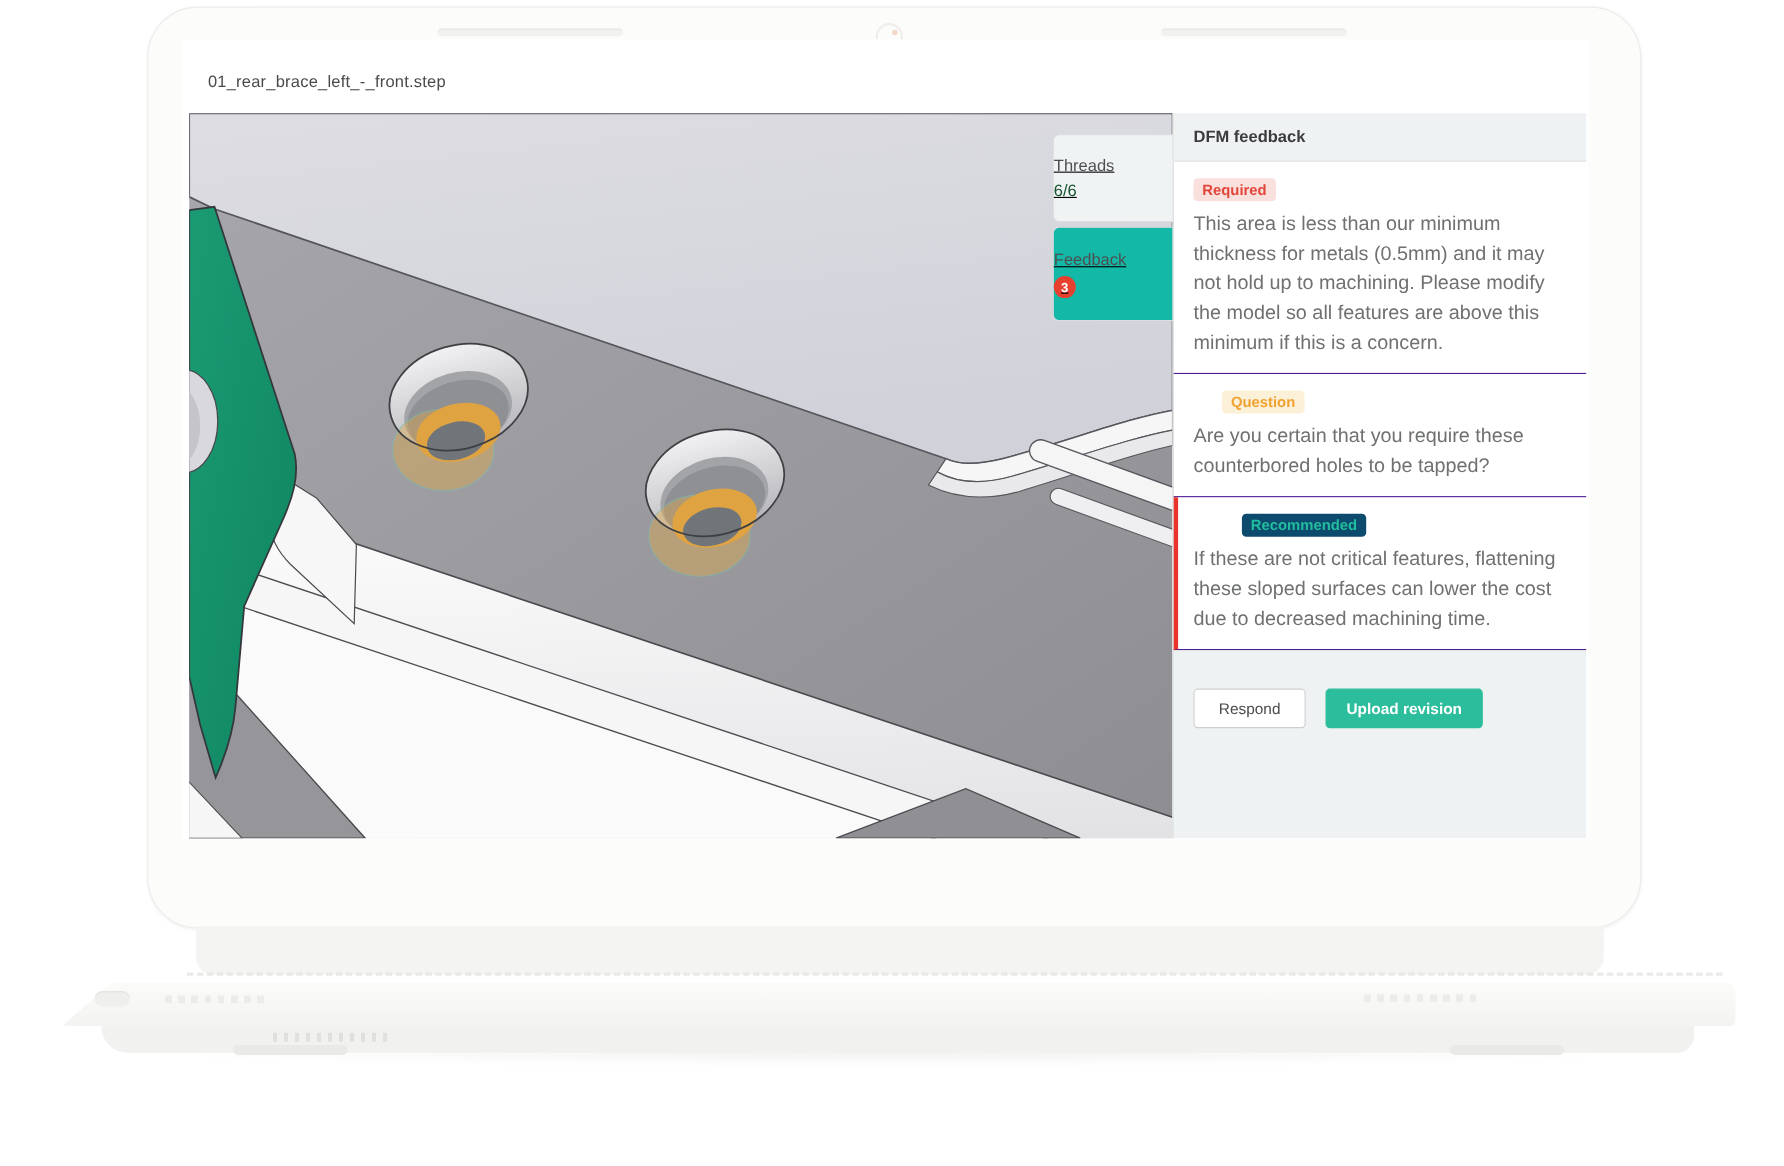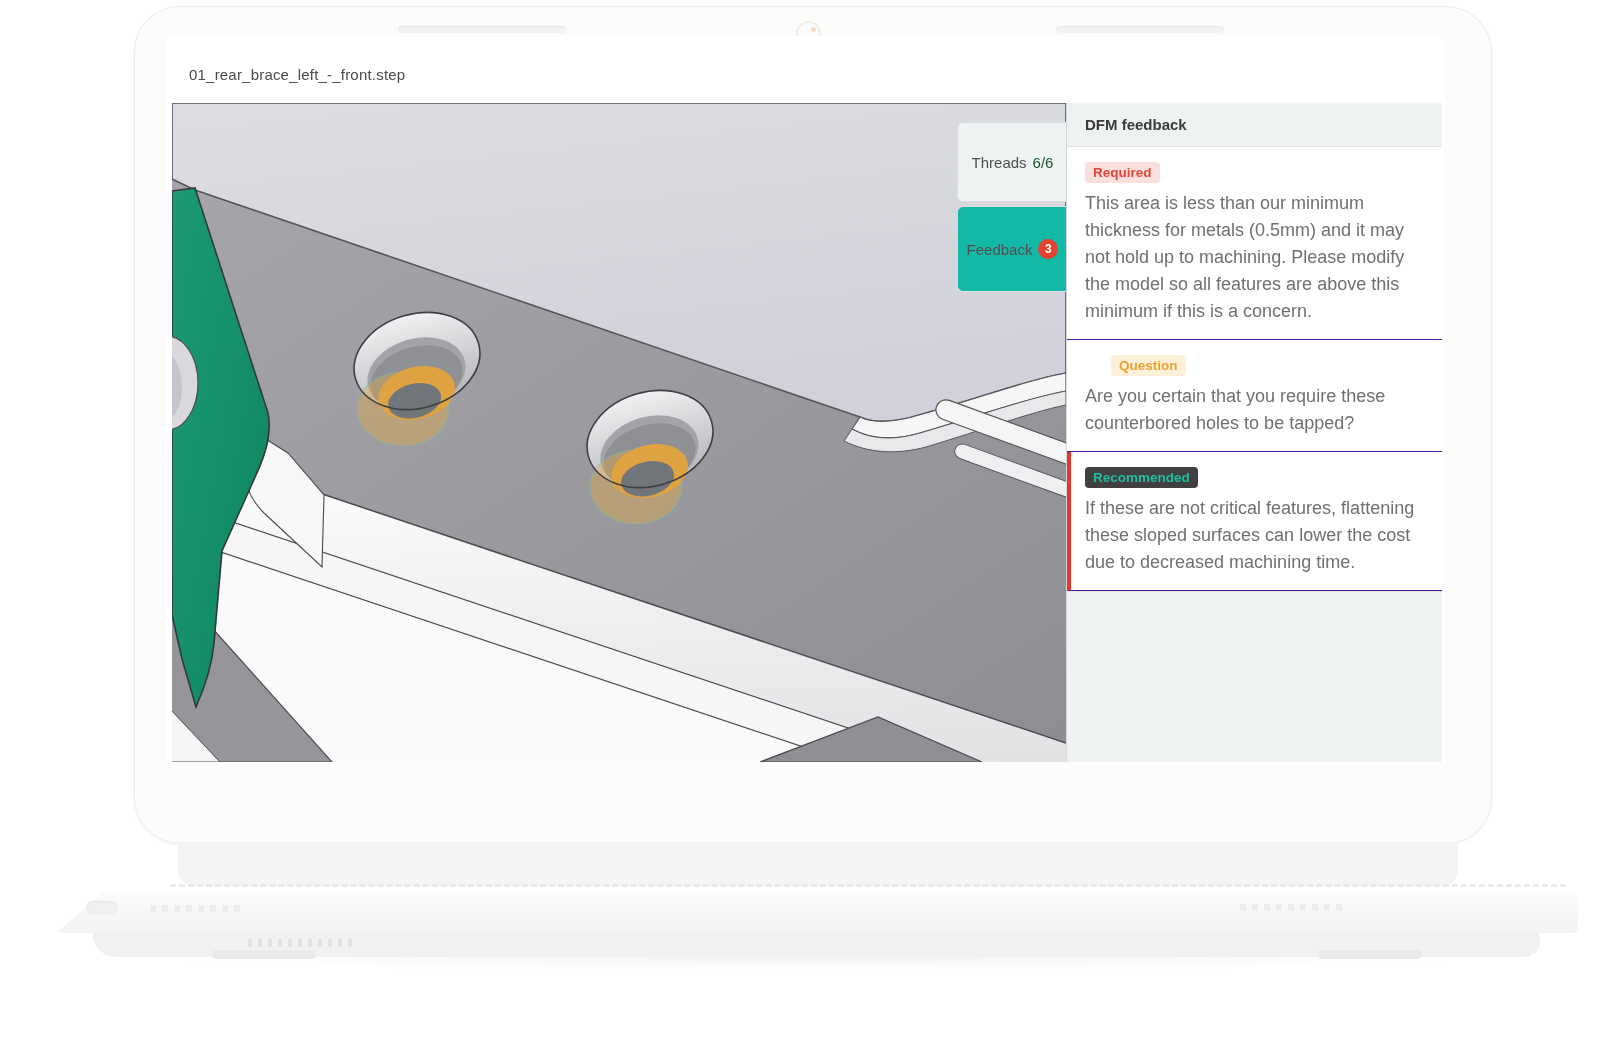--- a/index.html
+++ b/index.html
@@ -35,40 +35,40 @@
   .floor-shadow{position:absolute;left:120px;top:950px;width:1390px;height:16px;
        background:radial-gradient(ellipse at center,rgba(0,0,0,.07),transparent 70%);filter:blur(4px);}
 
   
   .screen{position:absolute;left:166px;top:36px;width:1278px;height:727px;background:#ffffff;border-radius:3px;}
   .filename{position:absolute;left:189px;top:66px;font-size:15px;color:#4A4A4C;letter-spacing:.2px;}
   .viewer{position:absolute;left:172px;top:103px;width:894px;height:659px;display:block;}
 
   
   .side-tab{position:absolute;left:957px;width:110px;box-sizing:border-box;border:1px solid #DADEDE;border-right:none;
-       border-radius:6px 0 0 6px;display:flex;flex-direction:row;align-items:center;justify-content:center;
-       gap:6px;cursor:pointer;}
+       border-radius:6px 0 0 6px;display:flex;flex-direction:column;align-items:flex-start;justify-content:center;
+       gap:6px;cursor:pointer;text-decoration:underline;}
   .tab-threads{top:122px;height:80px;background:#F0F3F3;}
   .tab-feedback{top:206px;height:86px;background:#14b8a6;}
   .side-tab .tab-label{font-size:15px;color:#4E4E50;}
   .tab-count{font-size:15px;color:#14532d;}
   .tab-badge{width:20px;height:20px;border-radius:50%;background:#E8402F;color:#fff;font-size:12px;font-weight:bold;
        display:flex;align-items:center;justify-content:center;}
 
   
   .panel{position:absolute;left:1066px;top:103px;width:376px;height:659px;background:#ffffff;
        border-left:1px solid #D4D8D8;box-sizing:border-box;display:flex;flex-direction:column;}
   .panel-header{background:#EFF2F2;border-bottom:1px solid #E1E4E4;padding:13px 18px;
        font-size:15px;font-weight:600;color:#3B3B3D;}
   .card{padding:15px 20px 14px 18px;border-bottom:1px solid #4c1d95;}
   .card.selected{border-left:4px solid #E8352B;padding-left:14px;}
   .badge{display:inline-block;font-size:13.5px;font-weight:bold;padding:3px 8px;border-radius:4px;margin-bottom:7px;}
   .badge.req{color:#E2453A;background:#F9E0DD;}
   .badge.que{color:#F0A231;background:#FCF1D8;margin-left:26px;}
-  .badge.rec{color:#21BD9D;background:#404040;}
+  .badge.rec{color:#21BD9D;background:#0c4a6e;margin-left:44px;}
   .card-text{font-size:18px;line-height:1.5;color:#6F7072;}
   .panel-footer{flex:1;background:#EFF2F2;border-top:1px solid #E1E4E4;padding:18px 20px 0 18px;}
   .footer-note{font-style:italic;font-size:15px;line-height:1.5;color:#7C7C7E;}
   .footer-buttons{margin-top:16px;display:flex;gap:18px;}
   .btn{font-family:inherit;font-size:14px;border-radius:4px;cursor:pointer;padding:9px 22px;}
   .btn-respond{background:#ffffff;border:1px solid #CFCFCF;color:#4A4A4C;}
   .btn-upload{background:#2CBE9C;border:1px solid #2CBE9C;color:#ffffff;font-weight:bold;padding:9px 18px;}
 </style>
 </head>
 <body>
@@ -180,20 +180,24 @@
       <span class="badge que">Question</span>
       <div class="card-text">Are you certain that you require these counterbored holes to be tapped?</div>
     </div>
 
     <div class="card selected">
       <span class="badge rec">Recommended</span>
       <div class="card-text">If these are not critical features, flattening these sloped surfaces can lower the cost due to decreased machining time.</div>
     </div>
 
     <div class="panel-footer">
+      <div class="footer-buttons">
+        <button class="btn btn-respond">Respond</button>
+        <button class="btn btn-upload">Upload revision</button>
+      </div>
     </div>
   </div>
 
   <div class="hinge"></div>
   <div class="deck-speckle"></div>
   <div class="floor-shadow"></div>
   <div class="base"></div>
   <div class="base-port"></div>
   <div class="dashrow dash-left"></div>
   <div class="dashrow dash-right"></div>

